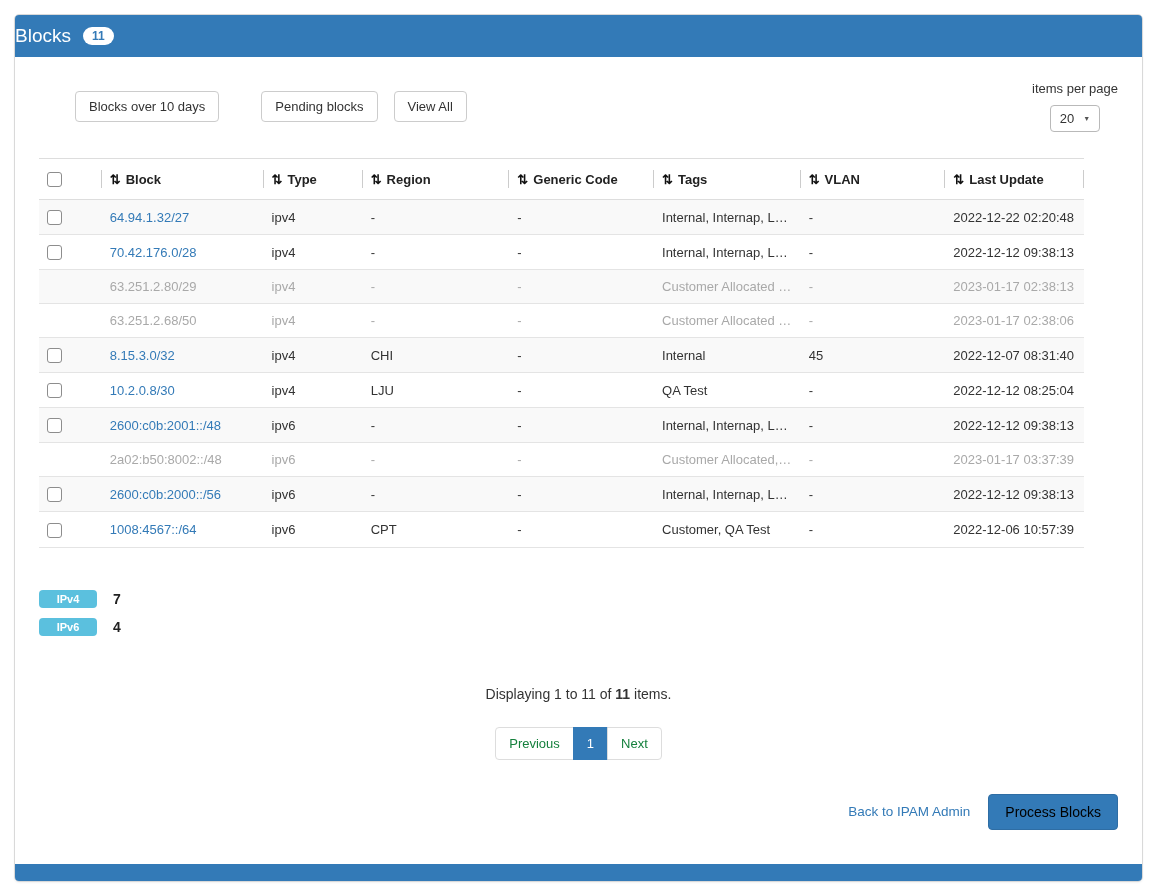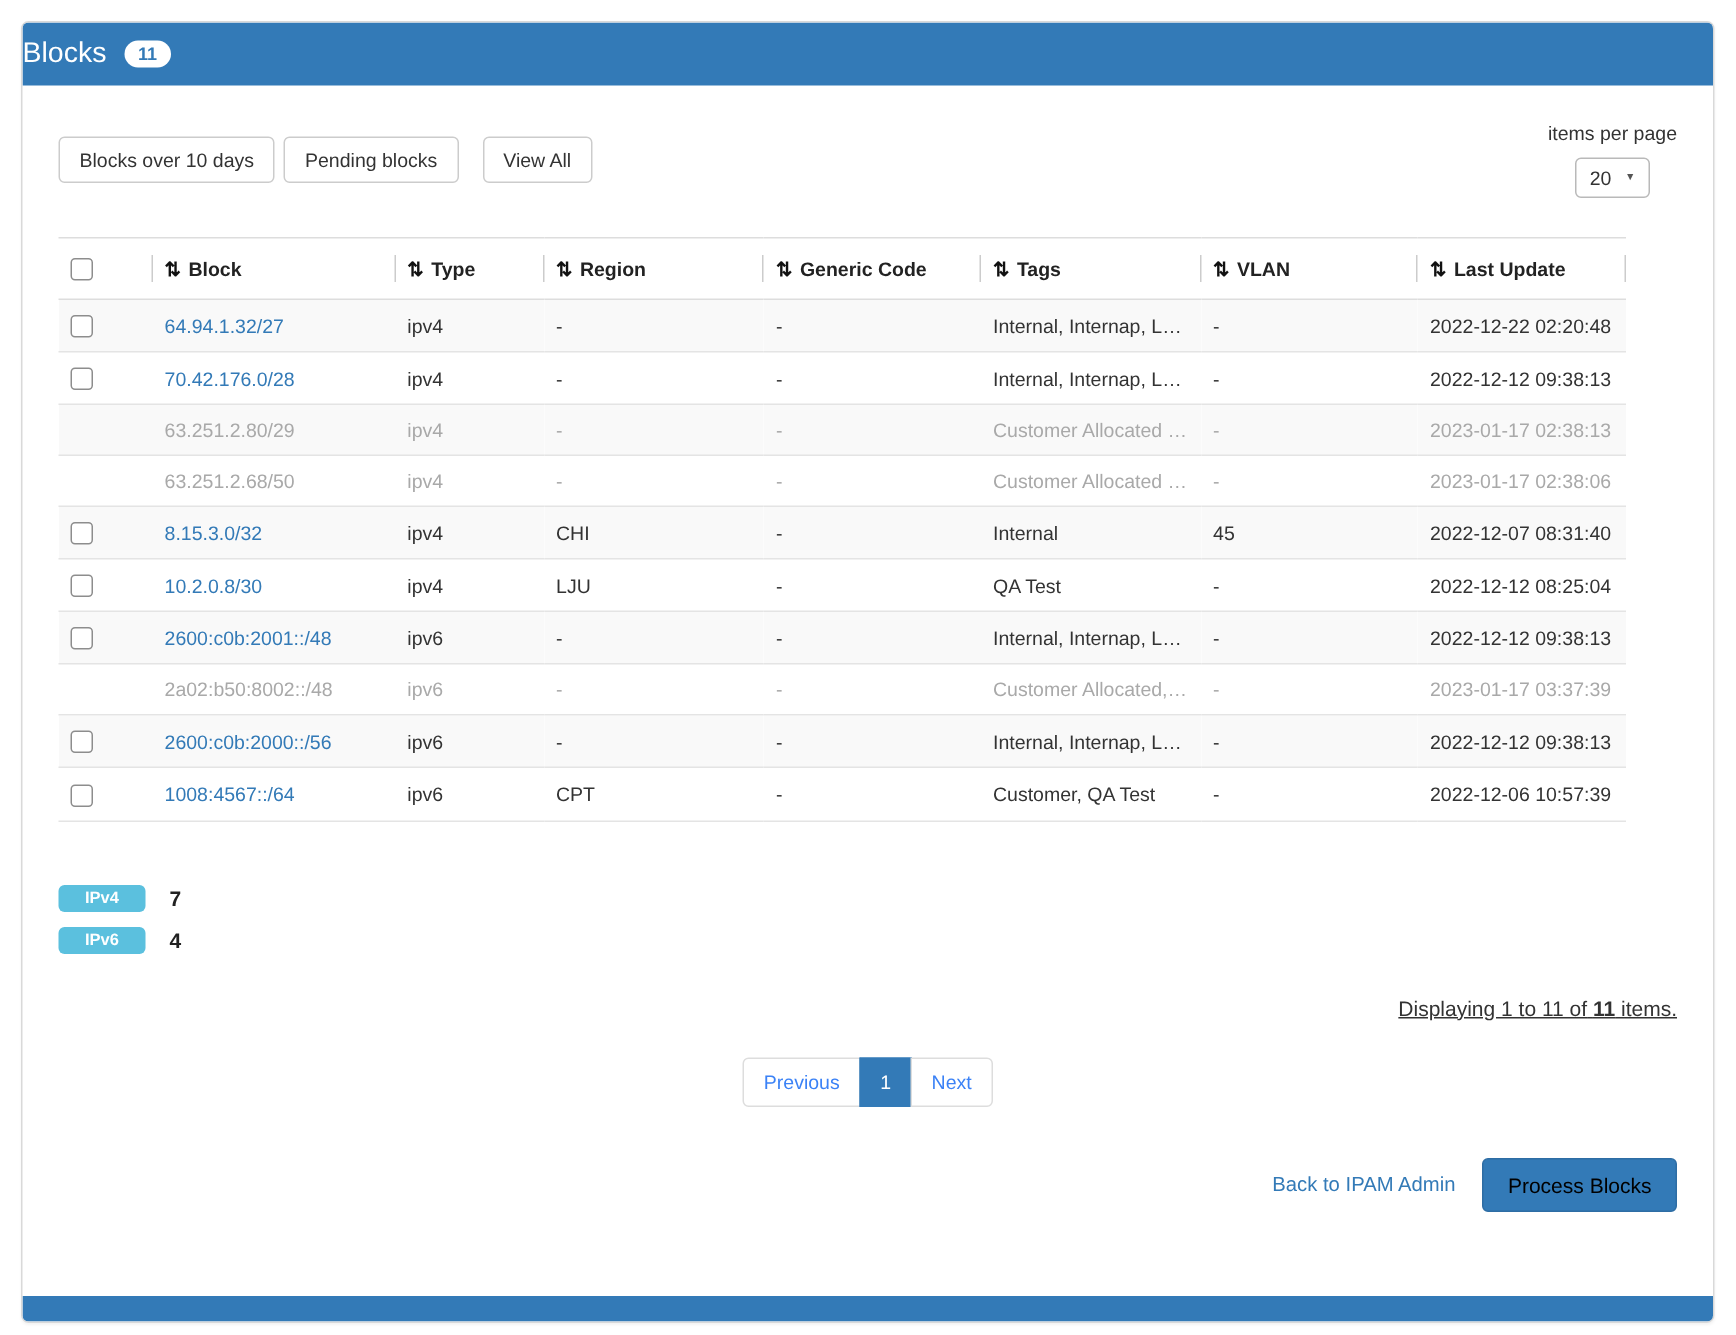--- a/index.html
+++ b/index.html
@@ -14,21 +14,21 @@
                    display:flex; align-items:center; gap:12px; }
   .panel-title { font-size:19px; }
   .count-badge { background:#fff; color:var(--accent); font-size:12px; font-weight:bold;
                  padding:3px 9px; border-radius:11px; line-height:1; }
   .panel-body { padding:24px; flex:1; }
   .panel-footer { background:var(--accent); height:17px; }
 
   .toolbar { display:flex; justify-content:space-between; align-items:center; }
   .filters { display:flex; gap:6px; align-items:center; }
   .btn { background:#fff; border:1px solid #ccc; border-radius:4px; padding:7px 13px;
-         font-size:13px; color:#333; font-family:inherit; cursor:pointer; }
+         font-size:13px; color:#333; font-family:inherit; cursor:pointer;margin-left:36px; }
   .btn-viewall { margin-left:10px; }
   .per-page { display:flex; align-items:center; gap:9px; font-size:13px; color:#333;flex-direction:column; }
   .select-box { display:flex; align-items:center; gap:9px; border:1px solid #b9b9b9;
                 border-radius:4px; padding:5px 9px; cursor:pointer; background:#fff; font-size:13px; }
   .caret { font-size:7px; color:#555; }
 
   table { border-collapse:collapse; table-layout:fixed; width:1045px; max-width:100%;
           margin-top:26px; font-size:13px; }
   thead th { text-align:left; font-weight:bold; padding:12px 8px; font-size:13px; color:#222;
              border-top:1px solid #ddd; border-bottom:1px solid #ddd; position:relative;
@@ -44,23 +44,23 @@
   input[type="checkbox"] { appearance:none; -webkit-appearance:none; width:15px; height:15px;
                            border:1.5px solid #8d8d8d; border-radius:3px; background:#fff;
                            margin:0; vertical-align:middle; cursor:pointer; }
 
   .summary { margin-top:42px; display:flex; flex-direction:column; gap:10px; }
   .summary-row { display:flex; align-items:center; gap:16px; }
   .ip-badge { background:var(--badge); color:#fff; font-size:11px; font-weight:bold;
               width:58px; text-align:center; padding:3px 0; border-radius:4px; }
   .ip-count { font-weight:bold; font-size:14px; color:#222; }
 
-  .display-info { text-align:right; margin-top:28px; font-size:14px; color:#333;text-decoration:underline; }
+  .display-info { text-align:center; margin-top:50px; font-size:14px; color:#333; }
   .pagination { display:flex; justify-content:center; margin-top:25px; }
-  .page-btn { border:1px solid #ddd; background:#fff; color:#3b82f6; padding:8px 13px;
+  .page-btn { border:1px solid #ddd; background:#fff; color:#15803d; padding:8px 13px;
               font-size:13px; margin-left:-1px; cursor:pointer; font-family:inherit; }
   .page-btn.first { border-radius:4px 0 0 4px; margin-left:0; }
   .page-btn.last { border-radius:0 4px 4px 0; }
   .page-btn.active { background:var(--accent); border-color:var(--accent); color:#fff; }
 
   .footer-actions { display:flex; justify-content:flex-end; align-items:center; gap:18px;
                     margin-top:34px; }
   .back-link { color:var(--accent); font-size:13.5px; text-decoration:none; cursor:pointer; }
   .process-btn { background:var(--accent); color:#000000; border:1px solid #2e6da4; border-radius:4px;
                  padding:9px 16px; font-size:14px; cursor:pointer; font-family:inherit; }

